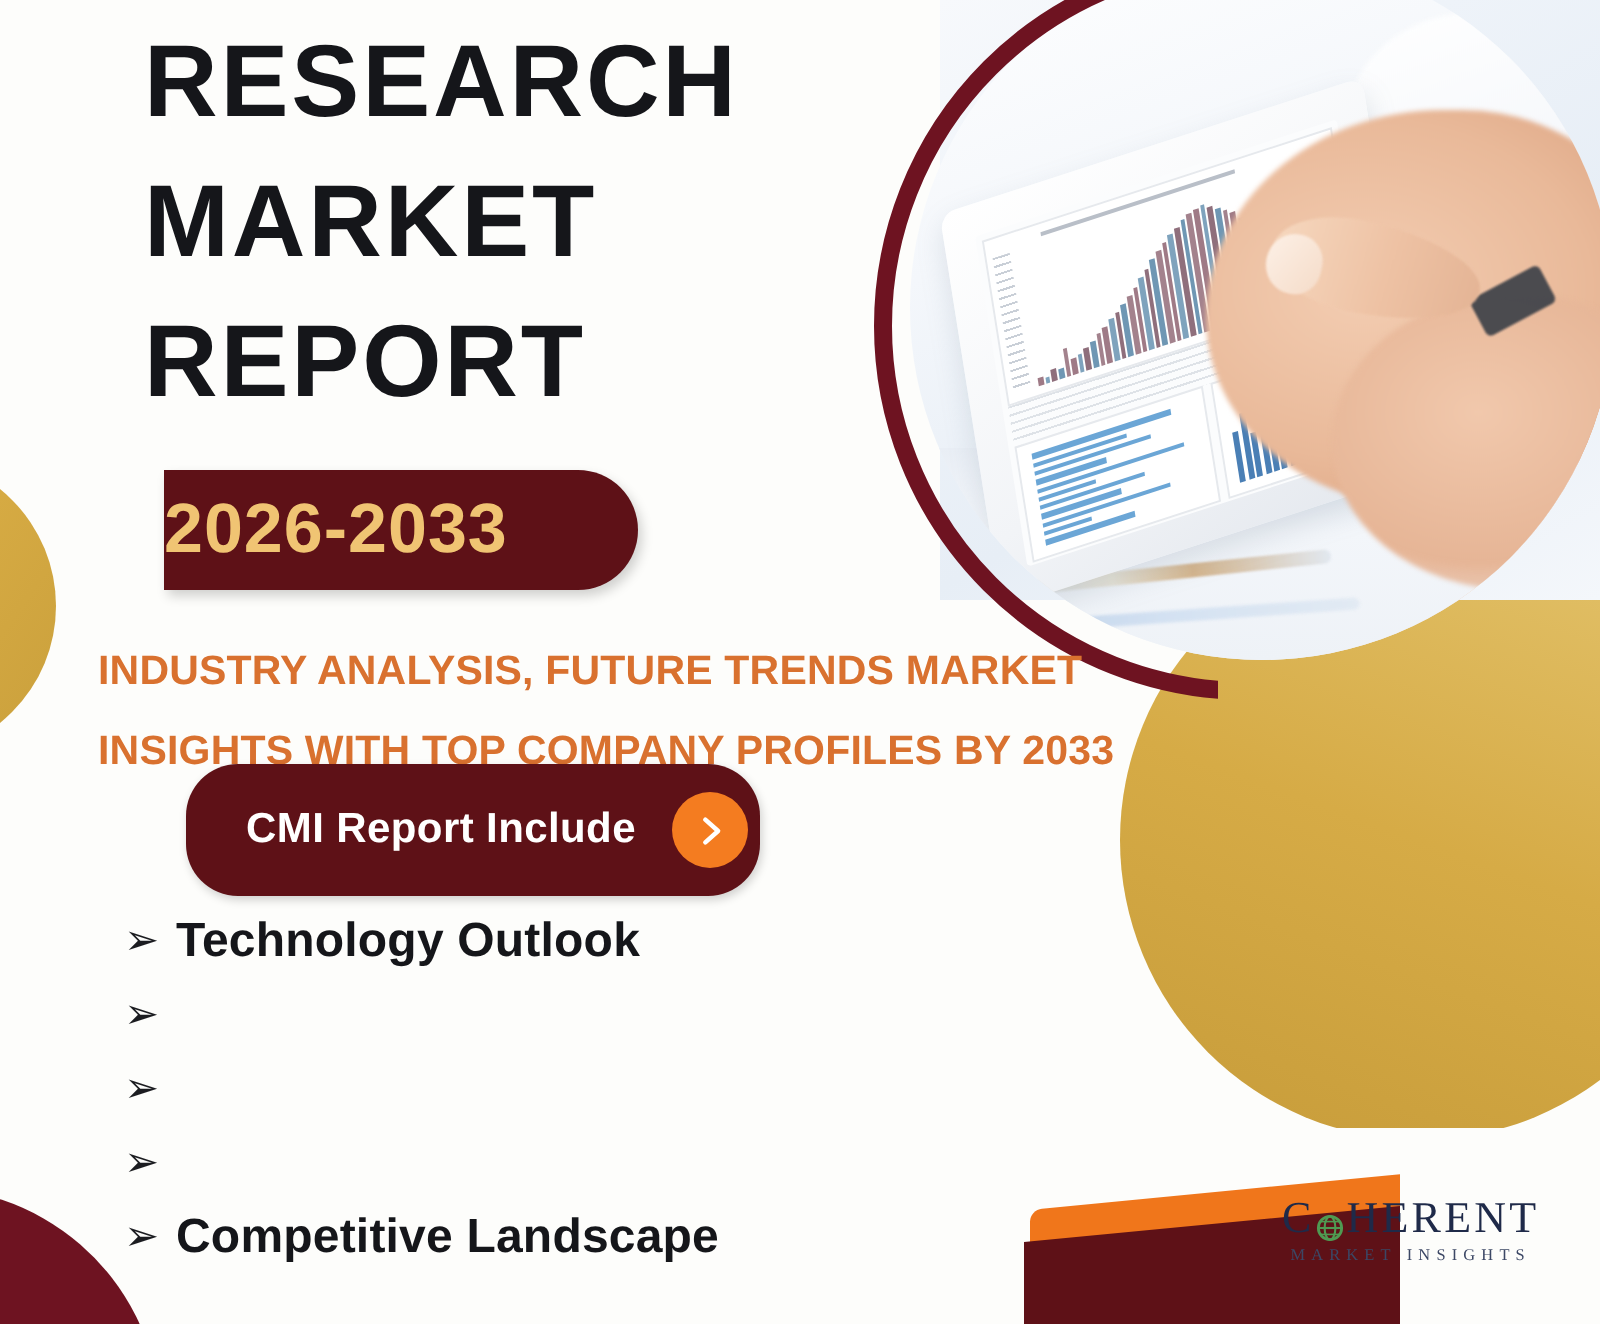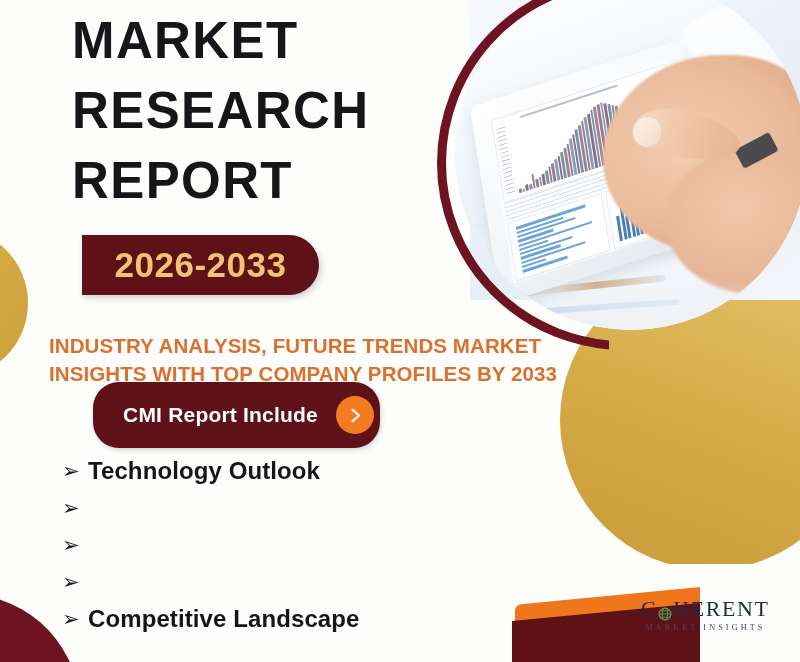--- a/index.html
+++ b/index.html
@@ -350,40 +350,39 @@
     position: absolute;
     left: 82px;
     top: 235px;
     width: 237px;
     height: 60px;
     background: #5e1117;
     border-radius: 0 32px 32px 0;
     z-index: 6;
     display: flex;
     align-items: center;
-    justify-content: center;
     box-shadow: 2px 3px 6px rgba(0,0,0,.18);
   }
   .year-badge span {
     font-size: 35px;
     font-weight: 700;
     letter-spacing: .5px;
     color: #f0c473;
   }
 
   .subhead {
     position: absolute;
     left: 49px;
-    top: 332px;
+    top: 316px;
     width: 520px;
     z-index: 6;
     color: #d9712f;
     font-size: 20.5px;
     font-weight: 700;
-    line-height: 28px;
+    line-height: 40px;
     letter-spacing: .1px;
   }
 
   .cta {
     position: absolute;
     left: 93px;
     top: 382px;
     width: 287px;
     height: 66px;
     background: #5e1117;
@@ -593,22 +592,22 @@
       <div class="hand-b"></div>
       <div class="watch"></div>
       <div class="finger"></div>
       <div class="nail"></div>
       <div class="stylus"></div>
     </div>
   </div>
   <div class="arc-ring"></div>
 
   <div class="title-block">
+    <div class="title-line">RESEARCH</div>
     <div class="title-line">MARKET</div>
-    <div class="title-line">RESEARCH</div>
     <div class="title-line">REPORT</div>
   </div>
 
   <div class="year-badge">
     <span>2026-2033</span>
   </div>
 
   <div class="subhead">INDUSTRY ANALYSIS, FUTURE TRENDS MARKET INSIGHTS WITH TOP COMPANY PROFILES BY 2033</div>
 
   <div class="cta">

